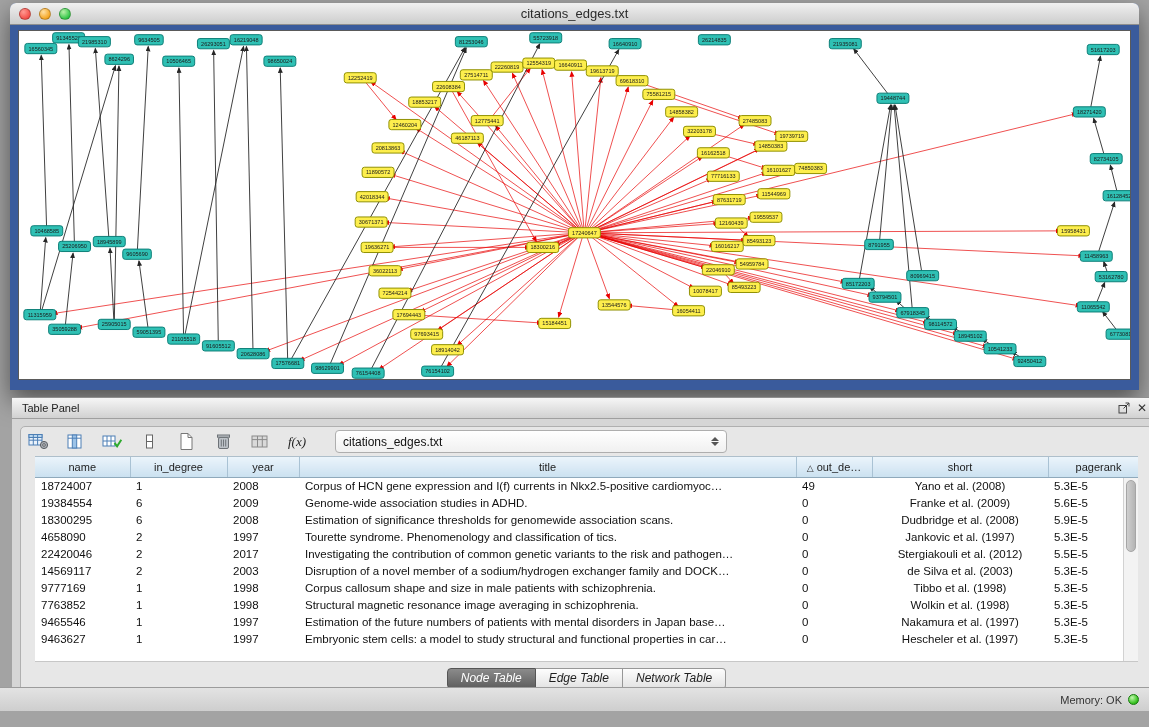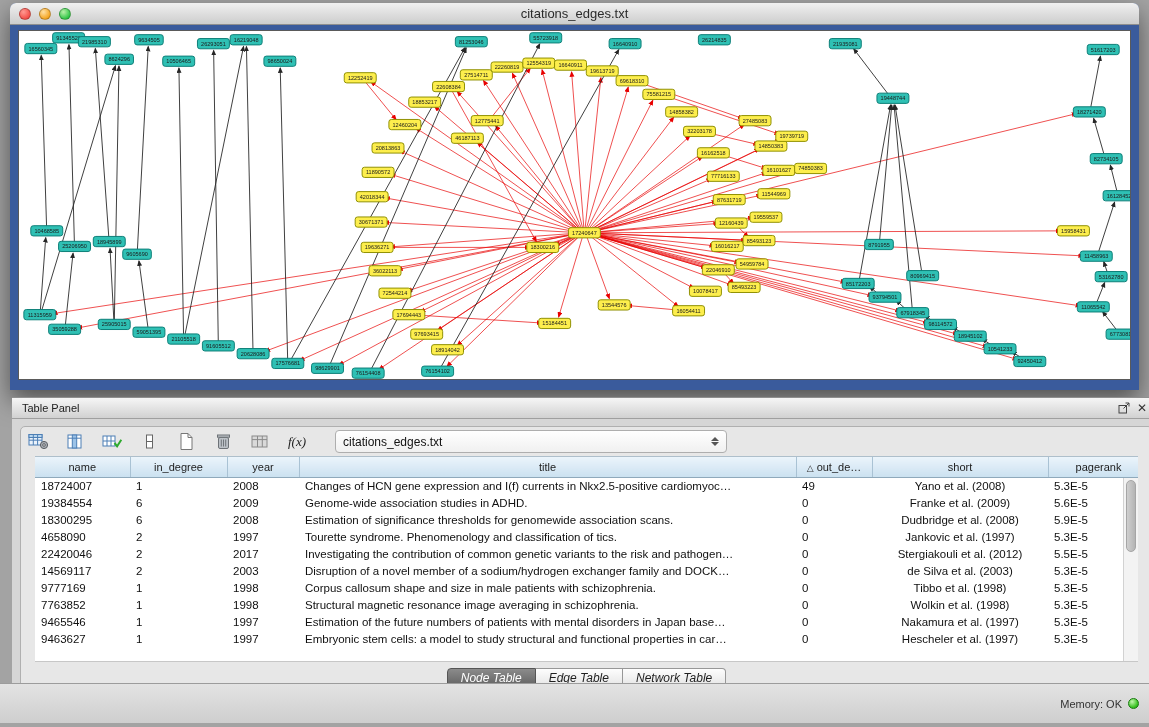--- a/index.html
+++ b/index.html
@@ -95,21 +95,21 @@
     height:21px; padding:0 13px; font-size:12px; display:flex; align-items:center;
     background:linear-gradient(#fdfdfd,#e3e3e3); border:1px solid #979797; border-left:none;
     color:#1f1f1f; cursor:default;font-style:italic;
   }
   .tab:first-child { border-left:1px solid #979797; border-radius:4px 0 0 4px; }
   .tab:last-child { border-radius:0 4px 4px 0; }
   .tab.active { background:linear-gradient(#8b8b8b,#5e5e5e); color:#fff; border-color:#555; }
 
   
   .statusbar {
-    position:absolute; left:0; bottom:4px; width:1149px; height:40px;
+    position:absolute; left:0; bottom:16px; width:1149px; height:24px;
     background:linear-gradient(#e3e3e3,#cecece); border-top:1px solid #9c9c9c;
     display:flex; align-items:center; justify-content:flex-end; padding:0 10px;
     font-size:11px; color:#333; gap:6px;
   }
   .mem-dot { width:11px; height:11px; border-radius:50%; border:1px solid #157a0c;
     background:radial-gradient(circle at 35% 30%, #c2f7ae, #39c322 65%, #1d9613); }
 </style>
 </head>
 <body>
 
@@ -742,21 +742,21 @@
                 <th><span class="sort">△</span><span>out_de…</span></th>
                 <th><span>short</span></th>
                 <th><span>pagerank</span></th>
               </tr>
             </thead>
           <tbody id="grid-body">
               <tr>
                 <td>18724007</td>
                 <td>1</td>
                 <td>2008</td>
-                <td>Changes of HCN gene expression and I(f) currents in Nkx2.5-positive cardiomyoc…</td>
+                <td>Corpus of HCN gene expression and I(f) currents in Nkx2.5-positive cardiomyoc…</td>
                 <td>49</td>
                 <td class="c">Yano et al. (2008)</td>
                 <td>5.3E-5</td>
               </tr>
               <tr>
                 <td>19384554</td>
                 <td>6</td>
                 <td>2009</td>
                 <td>Genome-wide association studies in ADHD.</td>
                 <td>0</td>

